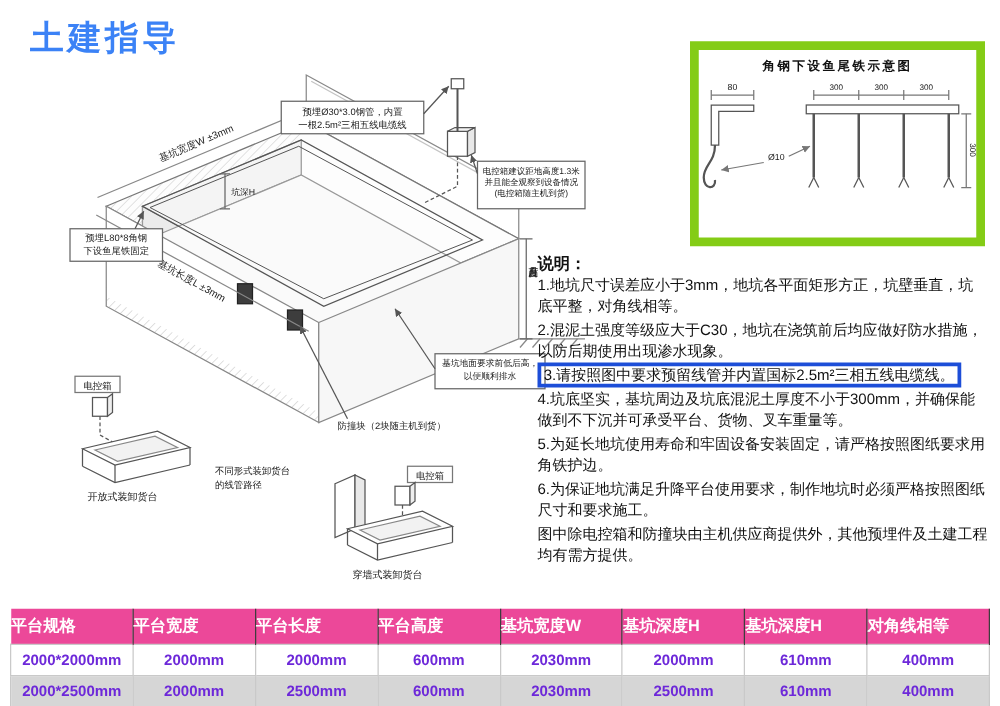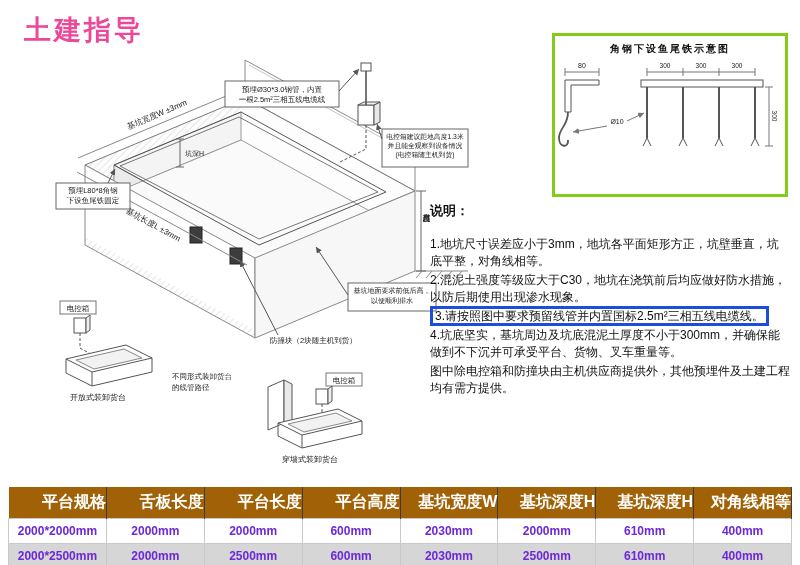--- a/index.html
+++ b/index.html
@@ -1,34 +1,34 @@
 <!DOCTYPE html>
 <html><head>
 <meta charset="utf-8">
 <style>
   html,body{margin:0;padding:0;background:#e8e8e8;}
   .page{position:relative;width:800px;height:565px;background:#ffffff;overflow:hidden;
         font-family:"Liberation Sans","DejaVu Sans",sans-serif;color:#111;}
   .title{position:absolute;left:24px;top:12px;margin:0;font-size:27px;font-weight:900;
-         letter-spacing:3px;color:#ec4899;}
+         letter-spacing:3px;color:#3b82f6;}
   .main-diagram{position:absolute;left:30px;top:55px;}
   svg text{stroke:none;fill:#1a1a1a;font-family:"Liberation Sans","DejaVu Sans",sans-serif;}
   .vtext{writing-mode:vertical-rl;text-orientation:upright;}
   .detail-panel{position:absolute;left:552px;top:33px;width:236px;height:164px;
-                border:3px solid #84cc16;background:#fff;box-sizing:border-box;}
+                border:7px solid #84cc16;background:#fff;box-sizing:border-box;}
   .detail-title{text-align:center;font-size:10px;font-weight:bold;letter-spacing:2px;
                 margin-top:6px;margin-bottom:2px;}
   .notes{position:absolute;left:430px;top:202px;width:360px;}
-  .notes-heading{font-size:13px;font-weight:bold;margin:0 0 16px 0;}
+  .notes-heading{font-size:13px;font-weight:bold;margin:0 0 0 0;}
   .note{font-size:12px;line-height:1.42;margin:0 0 2px 0;color:#111;}
   .boxed{border:3px solid #1d4ed8;padding:0 2px;}
   table.spec{position:absolute;left:8px;top:487px;width:784px;border-collapse:collapse;
              table-layout:fixed;}
-  table.spec th{background:#a16207;color:#fff;font-size:16px;font-weight:bold;
-                padding:5px 0;border-right:1px solid #3d3d3d;text-align:right;}
+  table.spec th{background:#ec4899;color:#fff;font-size:13px;font-weight:bold;
+                padding:5px 0;border-right:1px solid #3d3d3d;text-align:left;}
   table.spec td{font-size:12px;font-weight:bold;text-align:center;padding:5px 0;
                 border:1px solid #c9c9c9;color:#6d28d9;background:#fff;}
   table.spec tr.alt td{background:#d6d6d6;}
 </style>
 </head>
 <body>
 
 <div class="page">
 
   <h1 class="title">土建指导</h1>
@@ -237,28 +237,30 @@
       </g>
     </svg>
   </div>
 
   <div class="notes">
     <div class="notes-heading">说明：</div>
     <p class="note">1.地坑尺寸误差应小于3mm，地坑各平面矩形方正，坑壁垂直，坑底平整，对角线相等。</p>
     <p class="note">2.混泥土强度等级应大于C30，地坑在浇筑前后均应做好防水措施，以防后期使用出现渗水现象。</p>
     <p class="note"><span class="boxed">3.请按照图中要求预留线管并内置国标2.5m²三相五线电缆线。</span></p>
     <p class="note">4.坑底坚实，基坑周边及坑底混泥土厚度不小于300mm，并确保能做到不下沉并可承受平台、货物、叉车重量等。</p>
+    <p class="note">5.为延长地坑使用寿命和牢固设备安装固定，请严格按照图纸要求用角铁护边。</p>
+    <p class="note">6.为保证地坑满足升降平台使用要求，制作地坑时必须严格按照图纸尺寸和要求施工。</p>
     <p class="note">图中除电控箱和防撞块由主机供应商提供外，其他预埋件及土建工程均有需方提供。</p>
   </div>
 
   <table class="spec">
     <thead>
       <tr>
         <th>平台规格</th>
-        <th>舌板长度</th>
+        <th>平台宽度</th>
         <th>平台长度</th>
         <th>平台高度</th>
         <th>基坑宽度W</th>
         <th>基坑深度H</th>
         <th>基坑深度H</th>
         <th>对角线相等</th>
       </tr>
     </thead>
     <tbody>
       <tr>

